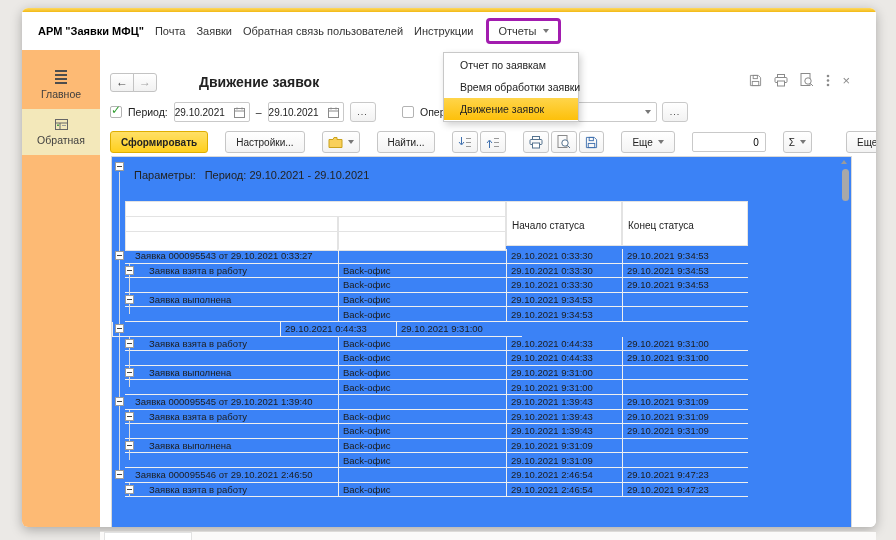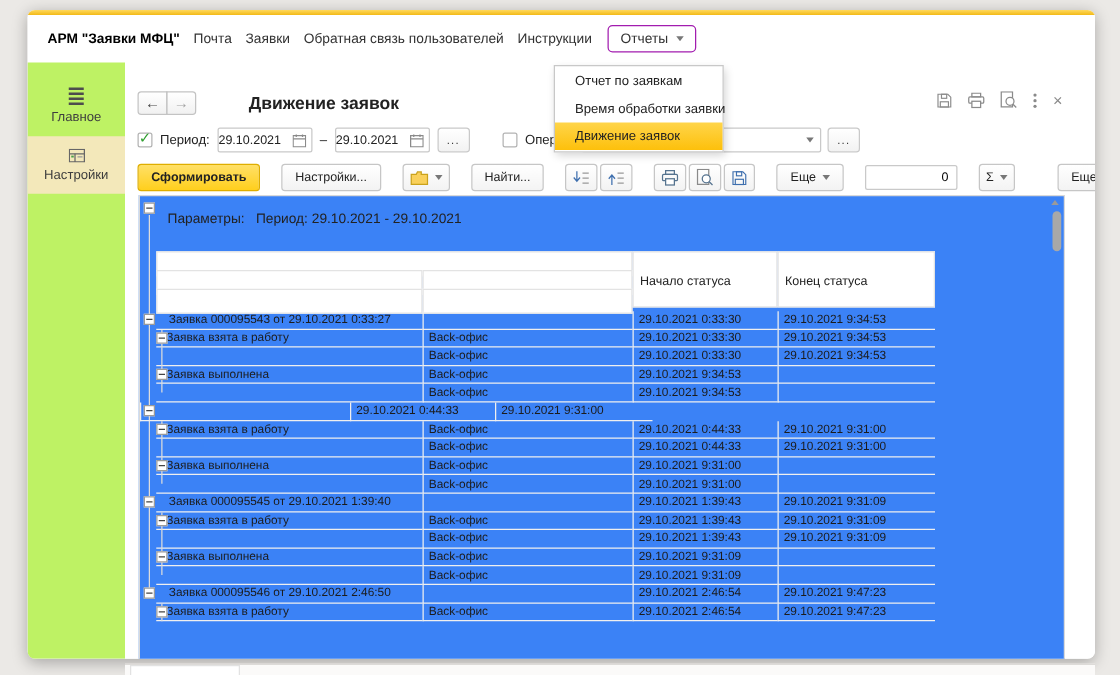--- a/index.html
+++ b/index.html
@@ -12,25 +12,25 @@
   }
   
   .window{position:absolute;left:22px;top:8px;width:854px;height:519px;background:#fff;
     border-radius:6px;box-shadow:0 3px 12px rgba(0,0,0,.28);overflow:hidden;}
   .accent{height:4px;background:linear-gradient(#ffd95e,#f2b916);}
   
   .menubar{height:38px;display:flex;align-items:center;padding-left:16px;gap:11px;background:#fff;}
   .menu-item{font-size:11px;color:#333;white-space:nowrap;cursor:default;}
   .menu-item.bold{font-weight:bold;color:#000;}
   .reports-btn{display:flex;align-items:center;gap:6px;font-size:11px;color:#333;
-    border:1px solid #a21caf;border-radius:4px;padding:4px 9px;background:#fff;margin-left:2px;}
+    border:3px solid #a21caf;border-radius:4px;padding:4px 9px;background:#fff;margin-left:2px;}
   .caret{width:0;height:0;border-left:3.5px solid transparent;border-right:3.5px solid transparent;border-top:4px solid #777;display:inline-block;}
   
   .wbody{position:absolute;top:42px;left:0;right:0;bottom:0;display:flex;}
-  .sidebar{width:78px;background:#bef264;padding-top:10px;flex:none;}
+  .sidebar{width:78px;background:#fdba74;padding-top:10px;flex:none;}
   .side-item{display:flex;flex-direction:column;align-items:center;gap:4px;padding:10px 0 9px;}
   .side-item.active{background:#f3e8ba;}
   .side-label{font-size:10.5px;color:#3e3e3e;}
   .hamb{display:flex;flex-direction:column;gap:2px;}
   .hamb i{width:12px;height:2px;background:#4d4d4d;display:block;}
   .main{flex:1;position:relative;background:#fff;}
   
   .view-header{position:absolute;top:20px;left:10px;right:0;height:24px;display:flex;align-items:center;}
   .nav-btn{width:24px;height:19px;border:1px solid #c3c3c3;background:linear-gradient(#fff,#f1f1f1);
     font-size:12px;line-height:16px;text-align:center;color:#444;}
@@ -77,21 +77,21 @@
   .global-tline{position:absolute;left:7px;top:15px;height:302px;width:1px;background:#dcdcdc;}
   
   .thead{position:absolute;top:44px;left:0;height:46px;}
   .hcell{position:absolute;border:1px solid #e3e3e3;font-size:10px;color:#222;padding:18px 0 0 5px;background:#fff;overflow:hidden;white-space:nowrap;}
   
   .tbody{position:absolute;top:92px;left:0;width:636px;}
   .trow{position:relative;display:flex;height:14.6px;font-size:9.5px;color:#1c1c1c;align-items:stretch;}
   .cell{display:flex;align-items:center;border-bottom:1px solid #efefef;overflow:hidden;white-space:nowrap;}
   .c1{width:213px;margin-left:13px;}
   .lvl0 .c1{padding-left:10px;}
-  .lvl1 .c1,.lvl2 .c1{padding-left:8px;}
+  .lvl1 .c1,.lvl2 .c1{padding-left:24px;}
   .c2{width:168px;border-left:1px solid #efefef;padding-left:4px;}
   .c3{width:116px;border-left:1px solid #efefef;padding-left:4px;}
   .c4{width:126px;border-left:1px solid #efefef;padding-left:4px;}
   .tl{position:absolute;left:17px;top:0;bottom:0;width:1px;background:#dcdcdc;z-index:1;}
   .tl-half{bottom:auto;height:7px;}
   
   .vscroll-arrow{position:absolute;right:4px;top:3px;width:0;height:0;
     border-left:3px solid transparent;border-right:3px solid transparent;border-bottom:4px solid #9a9a9a;}
   .vthumb{position:absolute;right:2px;top:12px;width:7px;height:32px;background:#a8a8a8;border-radius:4px;}
   .hscroll{position:absolute;left:10px;right:14px;bottom:4px;height:9px;background:#efefef;border-radius:5px;}
@@ -143,21 +143,21 @@
       <div class="side-item active">
         <span>
           <svg width="13" height="11" viewBox="0 0 13 11">
               <rect x="0.5" y="0.5" width="12" height="10" fill="none" stroke="#666"></rect>
               <line x1="0.5" y1="4" x2="12.5" y2="4" stroke="#666"></line>
               <line x1="5" y1="4" x2="5" y2="10.5" stroke="#666"></line>
               <rect x="2" y="5.5" width="2" height="1.5" fill="#4a9e4a"></rect>
               <rect x="7" y="6" width="4" height="1" fill="#999"></rect>
             </svg>
         </span>
-        <span class="side-label">Настройки</span>
+        <span class="side-label">Обратная</span>
       </div>
     </aside>
 
     <div class="main">
 
       <div class="view-header">
         <button class="nav-btn back">←</button>
         <button class="nav-btn fwd">→</button>
         <span class="view-title">Движение заявок</span>
         <div class="win-icons">

